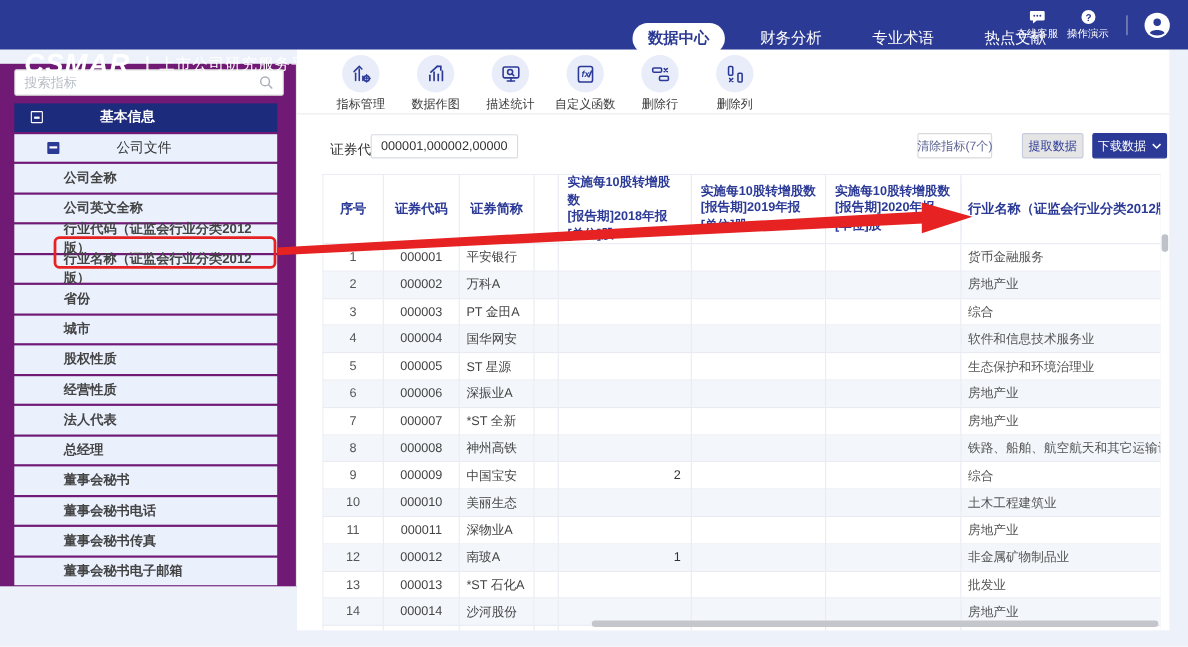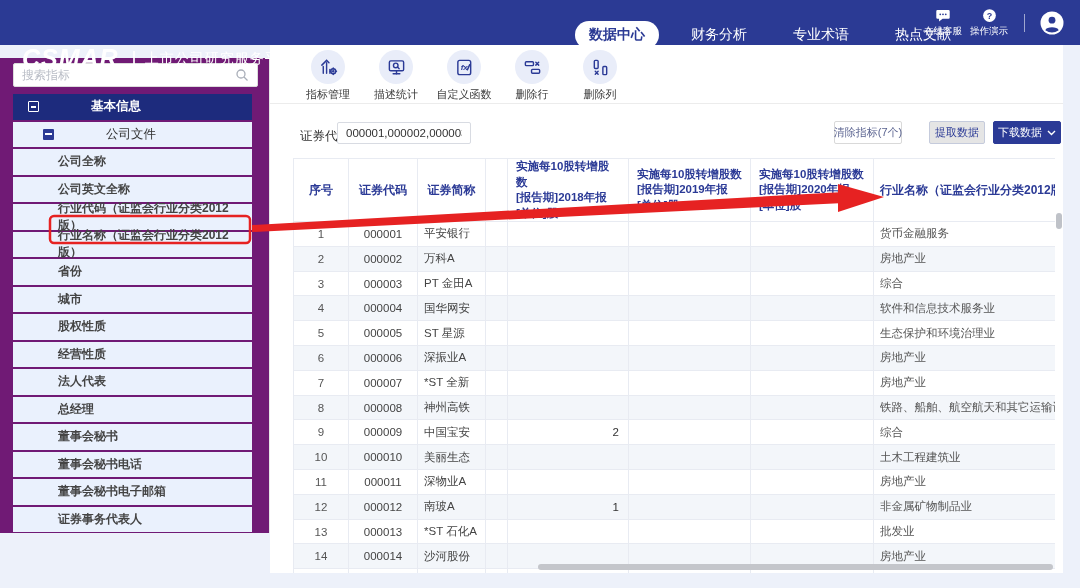--- a/index.html
+++ b/index.html
@@ -196,20 +196,23 @@
           </div>
 
           <div class="tree-row leaf">
             <span class="leaf-label">董事会秘书</span>
           </div>
 
           <div class="tree-row leaf">
             <span class="leaf-label">董事会秘书电话</span>
           </div>
 
+          <div class="tree-row leaf">
+            <span class="leaf-label">董事会秘书传真</span>
+          </div>
 
           <div class="tree-row leaf">
             <span class="leaf-label">董事会秘书电子邮箱</span>
           </div>
 
           <div class="tree-row leaf">
             <span class="leaf-label">证券事务代表人</span>
           </div>
 
           <div class="tree-row leaf">
@@ -238,20 +241,35 @@
                 <path d="M3 7.5L8 2.5l2.5 2.5"></path>
                 <circle cx="15" cy="14" r="2.6"></circle>
                 <circle cx="15" cy="14" r="0.6" fill="currentColor"></circle>
                 <path d="M15 10.6v1M15 16.4v1M11.6 14h1M17.4 14h1"></path>
               </svg>
             </span>
           </span>
           <span class="tool-label">指标管理</span>
         </div>
 
+        <div class="tool">
+          <span class="tool-circle">
+            <span>
+              <svg width="19" height="19" viewBox="0 0 20 20" fill="none" stroke="currentColor" stroke-width="1.6" stroke-linecap="round">
+                <path d="M4 16v-5"></path>
+                <path d="M8 16V8"></path>
+                <path d="M12 16v-6"></path>
+                <path d="M5 8l6-5.5"></path>
+                <path d="M11 2.5h3.5V6"></path>
+                <path d="M16 16v-9"></path>
+              </svg>
+            </span>
+          </span>
+          <span class="tool-label">数据作图</span>
+        </div>
 
         <div class="tool">
           <span class="tool-circle">
             <span>
               <svg width="19" height="19" viewBox="0 0 20 20" fill="none" stroke="currentColor" stroke-width="1.5" stroke-linecap="round">
                 <rect x="2.5" y="3" width="15" height="10.5" rx="1.5"></rect>
                 <path d="M10 13.5v3"></path>
                 <path d="M6.5 16.5h7"></path>
                 <circle cx="9.2" cy="7.8" r="2.4"></circle>
                 <path d="M11 9.6l1.8 1.8"></path>

